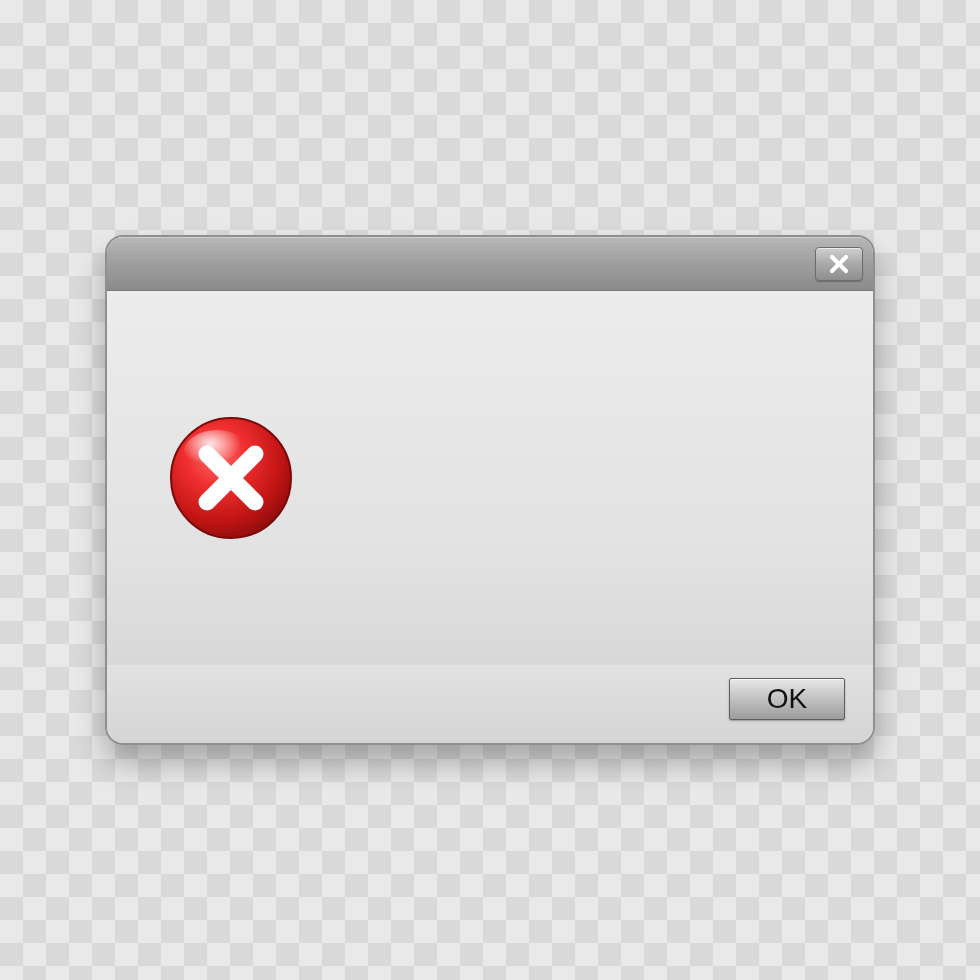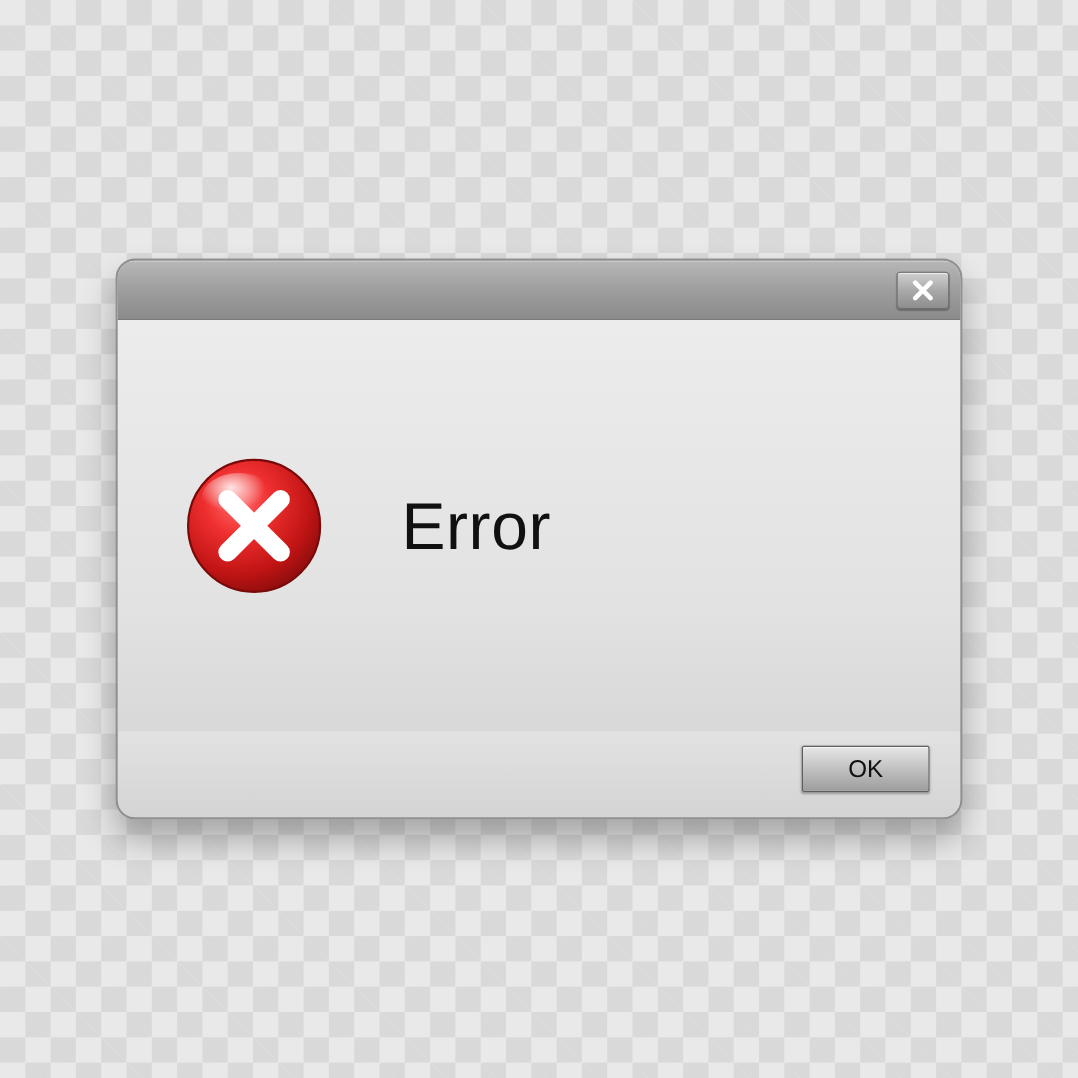--- a/index.html
+++ b/index.html
@@ -97,21 +97,21 @@
   }
   .ok-btn {
     width: 116px;
     height: 42px;
     background: linear-gradient(180deg, #e7e7e7 0%, #bdbdbd 55%, #9d9d9d 100%);
     border: 1px solid #5e5e5e;
     border-radius: 2px;
     box-shadow:
       inset 0 1px 0 rgba(255,255,255,0.75),
       0 1px 2px rgba(0,0,0,0.3);
-    font-size: 22px;
+    font-size: 28px;
     font-weight: 500;
     color: #111;
     display: flex;
     align-items: center;
     justify-content: center;
     cursor: pointer;
     font-family: Arial, sans-serif;
   }
 </style>
 </head>
@@ -145,21 +145,20 @@
             <radialGradient id="hilite" cx="40%" cy="28%" r="45%">
               <stop offset="0%" stop-color="rgba(255,255,255,0.85)"></stop>
               <stop offset="100%" stop-color="rgba(255,255,255,0)"></stop>
             </radialGradient>
           </defs>
           <circle cx="64" cy="64" r="60" fill="url(#redBall)" stroke="#7a0a0a" stroke-width="2"></circle>
           <ellipse cx="50" cy="40" rx="34" ry="24" fill="url(#hilite)"></ellipse>
           <path d="M40 40 L88 88 M88 40 L40 88" stroke="#ffffff" stroke-width="17" stroke-linecap="round"></path>
         </svg>
       </div>
-      <div class="msg">Error</div>
     </div>
 
     <div class="footer">
       <div class="ok-btn">
         <span>OK</span>
       </div>
     </div>
 
   </div>
 </div>

